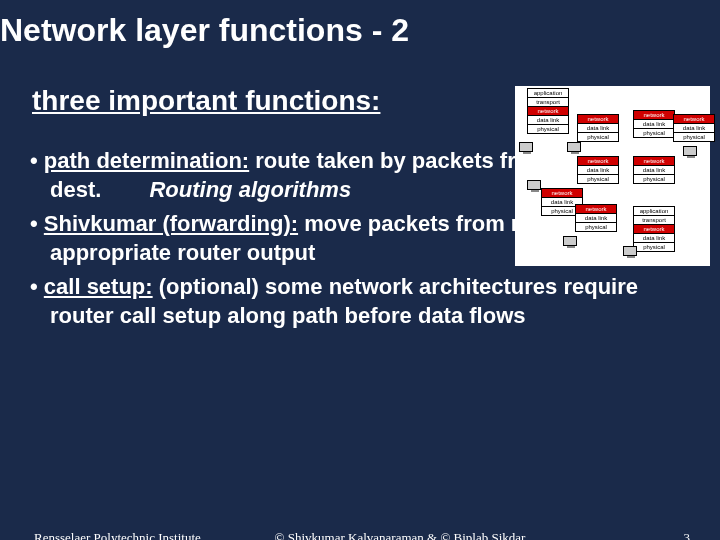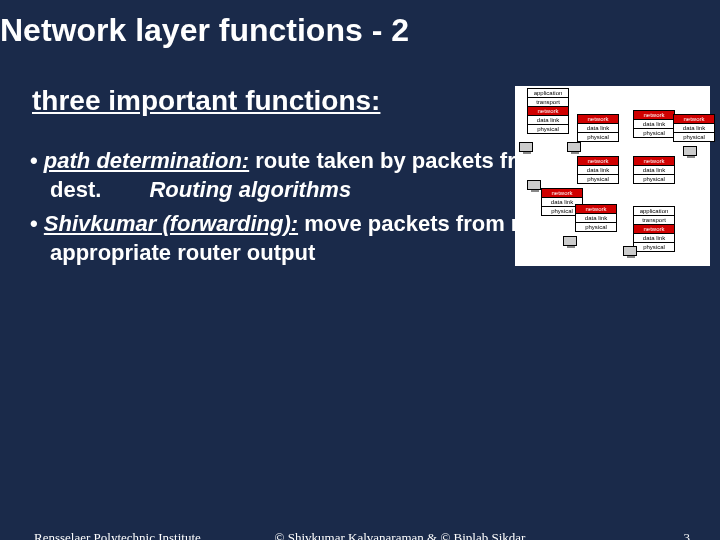--- a/index.html
+++ b/index.html
@@ -31,21 +31,21 @@
   }
   .bullet {
     font-size: 22px;
     font-weight: bold;
     line-height: 1.3;
     margin-bottom: 6px;
     padding-left: 20px;
     text-indent: -20px;
   }
   .bullet::before { content: "•  "; }
-  .u { text-decoration: underline; font-style: italic; }
+  .u { text-decoration: underline; }
   .i { font-style: italic; margin-left: 42px; }
   .footer {
     position: absolute;
     bottom: 10px;
     left: 0;
     width: 100%;
     font-family: "Times New Roman", serif;
     font-size: 13px;
   }
   .footer .inst { position: absolute; left: 34px; }
@@ -149,19 +149,20 @@
   <div class="pc pc2"></div>
   <div class="pc pc3"></div>
   <div class="pc pc4"></div>
   <div class="pc pc5"></div>
   <div class="pc pc6"></div>
 </div>
 
 <div class="bullets">
   <div class="bullet"><span class="u">path determination:</span><span> route taken by packets from source to dest. </span><span class="i">Routing algorithms</span></div>
   <div class="bullet"><span class="u">Shivkumar (forwarding):</span><span> move packets from router's input to appropriate router output</span></div>
+  <div class="bullet"><span class="u">call setup:</span><span> (optional) some network architectures require router call setup along path before data flows</span></div>
 </div>
 
 <div class="footer">
   <span class="inst">Rensselaer Polytechnic Institute</span>
   <span class="cred">©  Shivkumar Kalvanaraman   &amp;    ©  Biplab Sikdar</span>
   <span class="pg">3</span>
 </div>
 
 </body></html>

